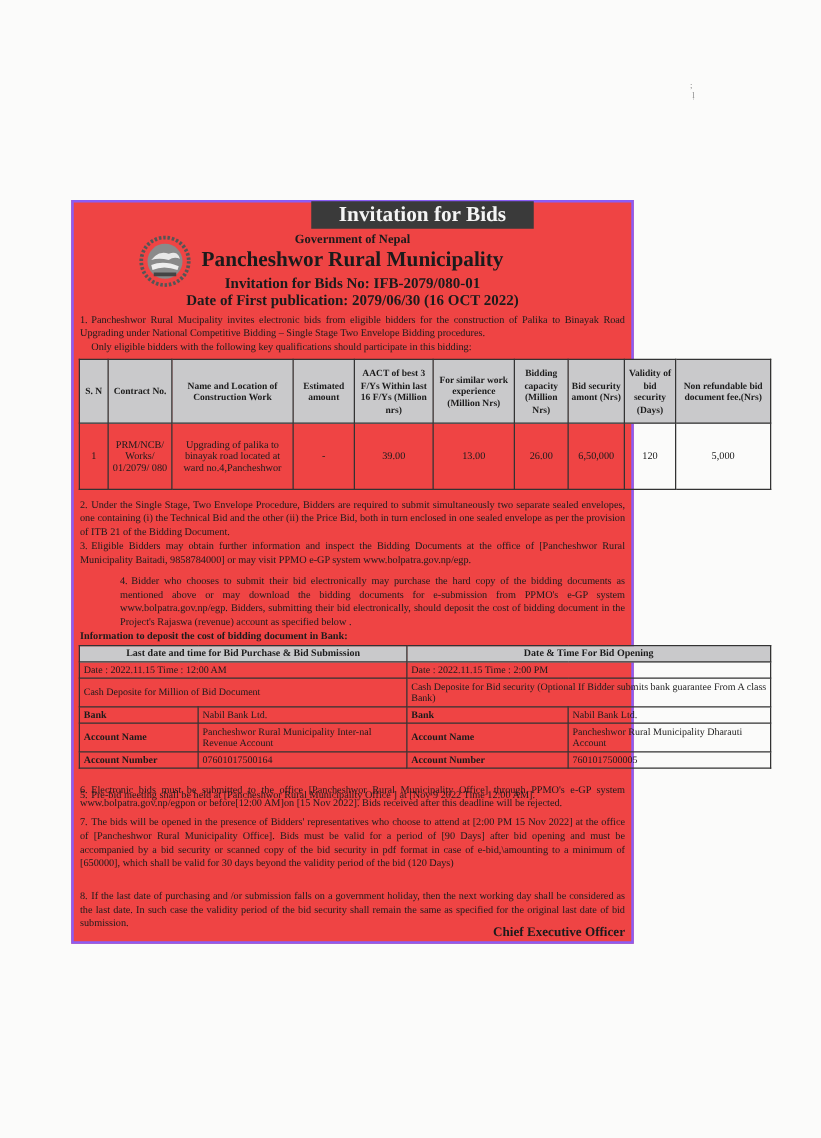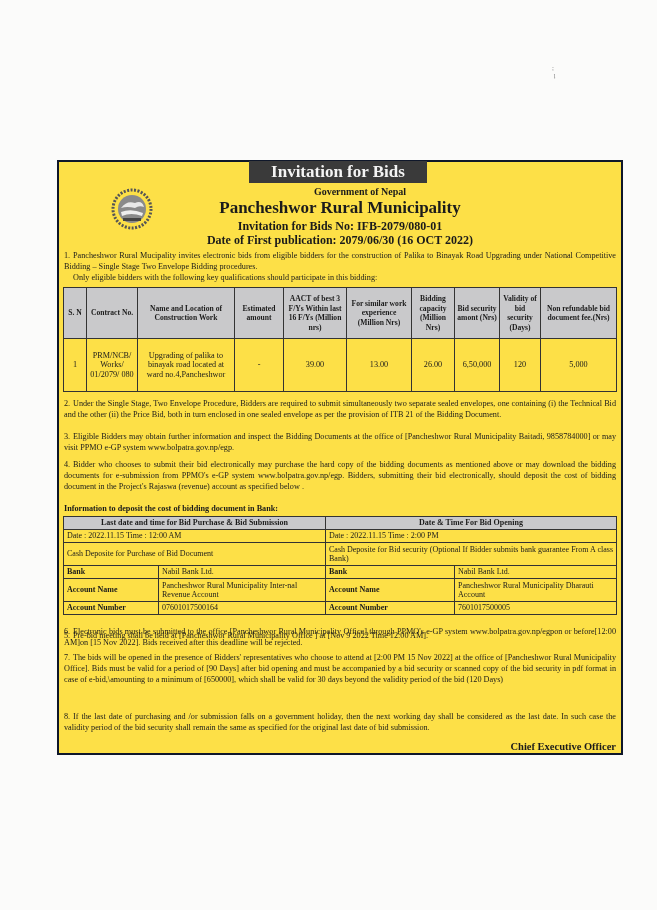--- a/index.html
+++ b/index.html
@@ -1,24 +1,24 @@
 <!DOCTYPE html>
 <html><head>
 <meta charset="utf-8">
 <style>
   html,body{margin:0;padding:0;}
   body{width:657px;height:910px;background:#fbfbfa;position:relative;overflow:hidden;
        font-family:"Liberation Serif","DejaVu Serif",serif;color:#1b1b1b;}
-  .frame{position:absolute;left:57px;top:160px;width:566px;height:595px;
-         border:2px solid #0f172a;box-sizing:border-box;background:#fde047;}
+  .frame{position:absolute;left:57px;top:160px;width:450px;height:595px;
+         border:2px solid #8b5cf6;box-sizing:border-box;background:#ef4444;}
   .banner{position:absolute;left:190px;top:-1px;width:178px;height:22px;background:#3a3a3a;
           color:#f4f4f4;font-weight:bold;font-size:17px;text-align:center;line-height:22px;}
   .emblem{position:absolute;left:50px;top:26px;width:46px;height:42px;}
   .hdr{position:absolute;left:0;width:100%;text-align:center;font-weight:bold;}
-  .h-gov{top:24px;font-size:10px;margin-left:20px;}
+  .h-gov{top:24px;font-size:10px;}
   .h-muni{top:36px;font-size:17px;}
   .h-ifb{top:57px;font-size:12px;}
   .h-date{top:71px;font-size:12px;}
   .para{position:absolute;left:5px;right:5px;font-size:8.2px;line-height:11px;text-align:justify;}
   .para .num{display:inline-block;width:9px;}
   .para .ind{padding-left:9px;display:block;}
   table{border-collapse:collapse;position:absolute;font-size:8px;line-height:9.5px;}
   .qt{left:4px;top:125px;width:554px;}
   .qt td,.qt th{border:1px solid #333;text-align:center;vertical-align:middle;padding:1px 2px;}
   .qt th{background:#c9c9cb;font-weight:bold;font-size:7.6px;height:48px;}
@@ -85,38 +85,38 @@
     </tr>
   </tbody>
     </table>
 
   <div class="para" style="top:236px;">
     <span class="num">2.</span><span>Under the Single Stage, Two Envelope Procedure, Bidders are required to submit simultaneously two separate sealed envelopes, one containing (i) the Technical Bid and the other (ii) the Price Bid, both in turn enclosed in one sealed envelope as per the  provision of ITB 21 of the Bidding Document.</span>
   </div>
   <div class="para" style="top:269px;">
     <span class="num">3.</span><span>Eligible Bidders may obtain further information and inspect the Bidding Documents at the office of [Pancheshwor Rural Municipality Baitadi, 9858784000] or may visit PPMO e-GP system www.bolpatra.gov.np/egp.</span>
   </div>
-  <div class="para" style="top:297px;">
+  <div class="para" style="top:297px;margin-left:32px;">
     <span class="num">4.</span><span>Bidder who chooses to submit their bid electronically may purchase the hard copy of the bidding documents as mentioned above or may download the bidding documents for e-submission from PPMO's e-GP system www.bolpatra.gov.np/egp. Bidders, submitting their bid electronically, should deposit the cost of bidding document in the Project's Rajaswa (revenue) account as specified below .</span>
   </div>
 
   <div class="info">Information to deposit the cost of bidding document in Bank:</div>
 
   <table class="bt">
     <tbody>
         <tr>
       <td class="head" colspan="2">Last date and time for Bid Purchase &amp; Bid Submission</td>
       <td class="head" colspan="2">Date &amp; Time For Bid Opening</td>
     </tr>
     <tr>
       <td colspan="2">Date : 2022.11.15 Time : 12:00 AM</td>
       <td colspan="2">Date : 2022.11.15 Time : 2:00 PM</td>
     </tr>
     <tr>
-      <td colspan="2" style="height:20px">Cash Deposite for Purchase of Bid Document</td>
+      <td colspan="2" style="height:20px">Cash Deposite for Million of Bid Document</td>
       <td colspan="2" style="text-align:justify">Cash Deposite for Bid security (Optional If Bidder submits bank guarantee From A class Bank)</td>
     </tr>
     <tr>
       <td class="lbl" style="width:88px">Bank</td>
       <td style="width:160px">Nabil Bank Ltd.</td>
       <td class="lbl" style="width:122px">Bank</td>
       <td>Nabil Bank Ltd.</td>
     </tr>
     <tr>
       <td class="lbl" style="height:20px">Account Name</td>

